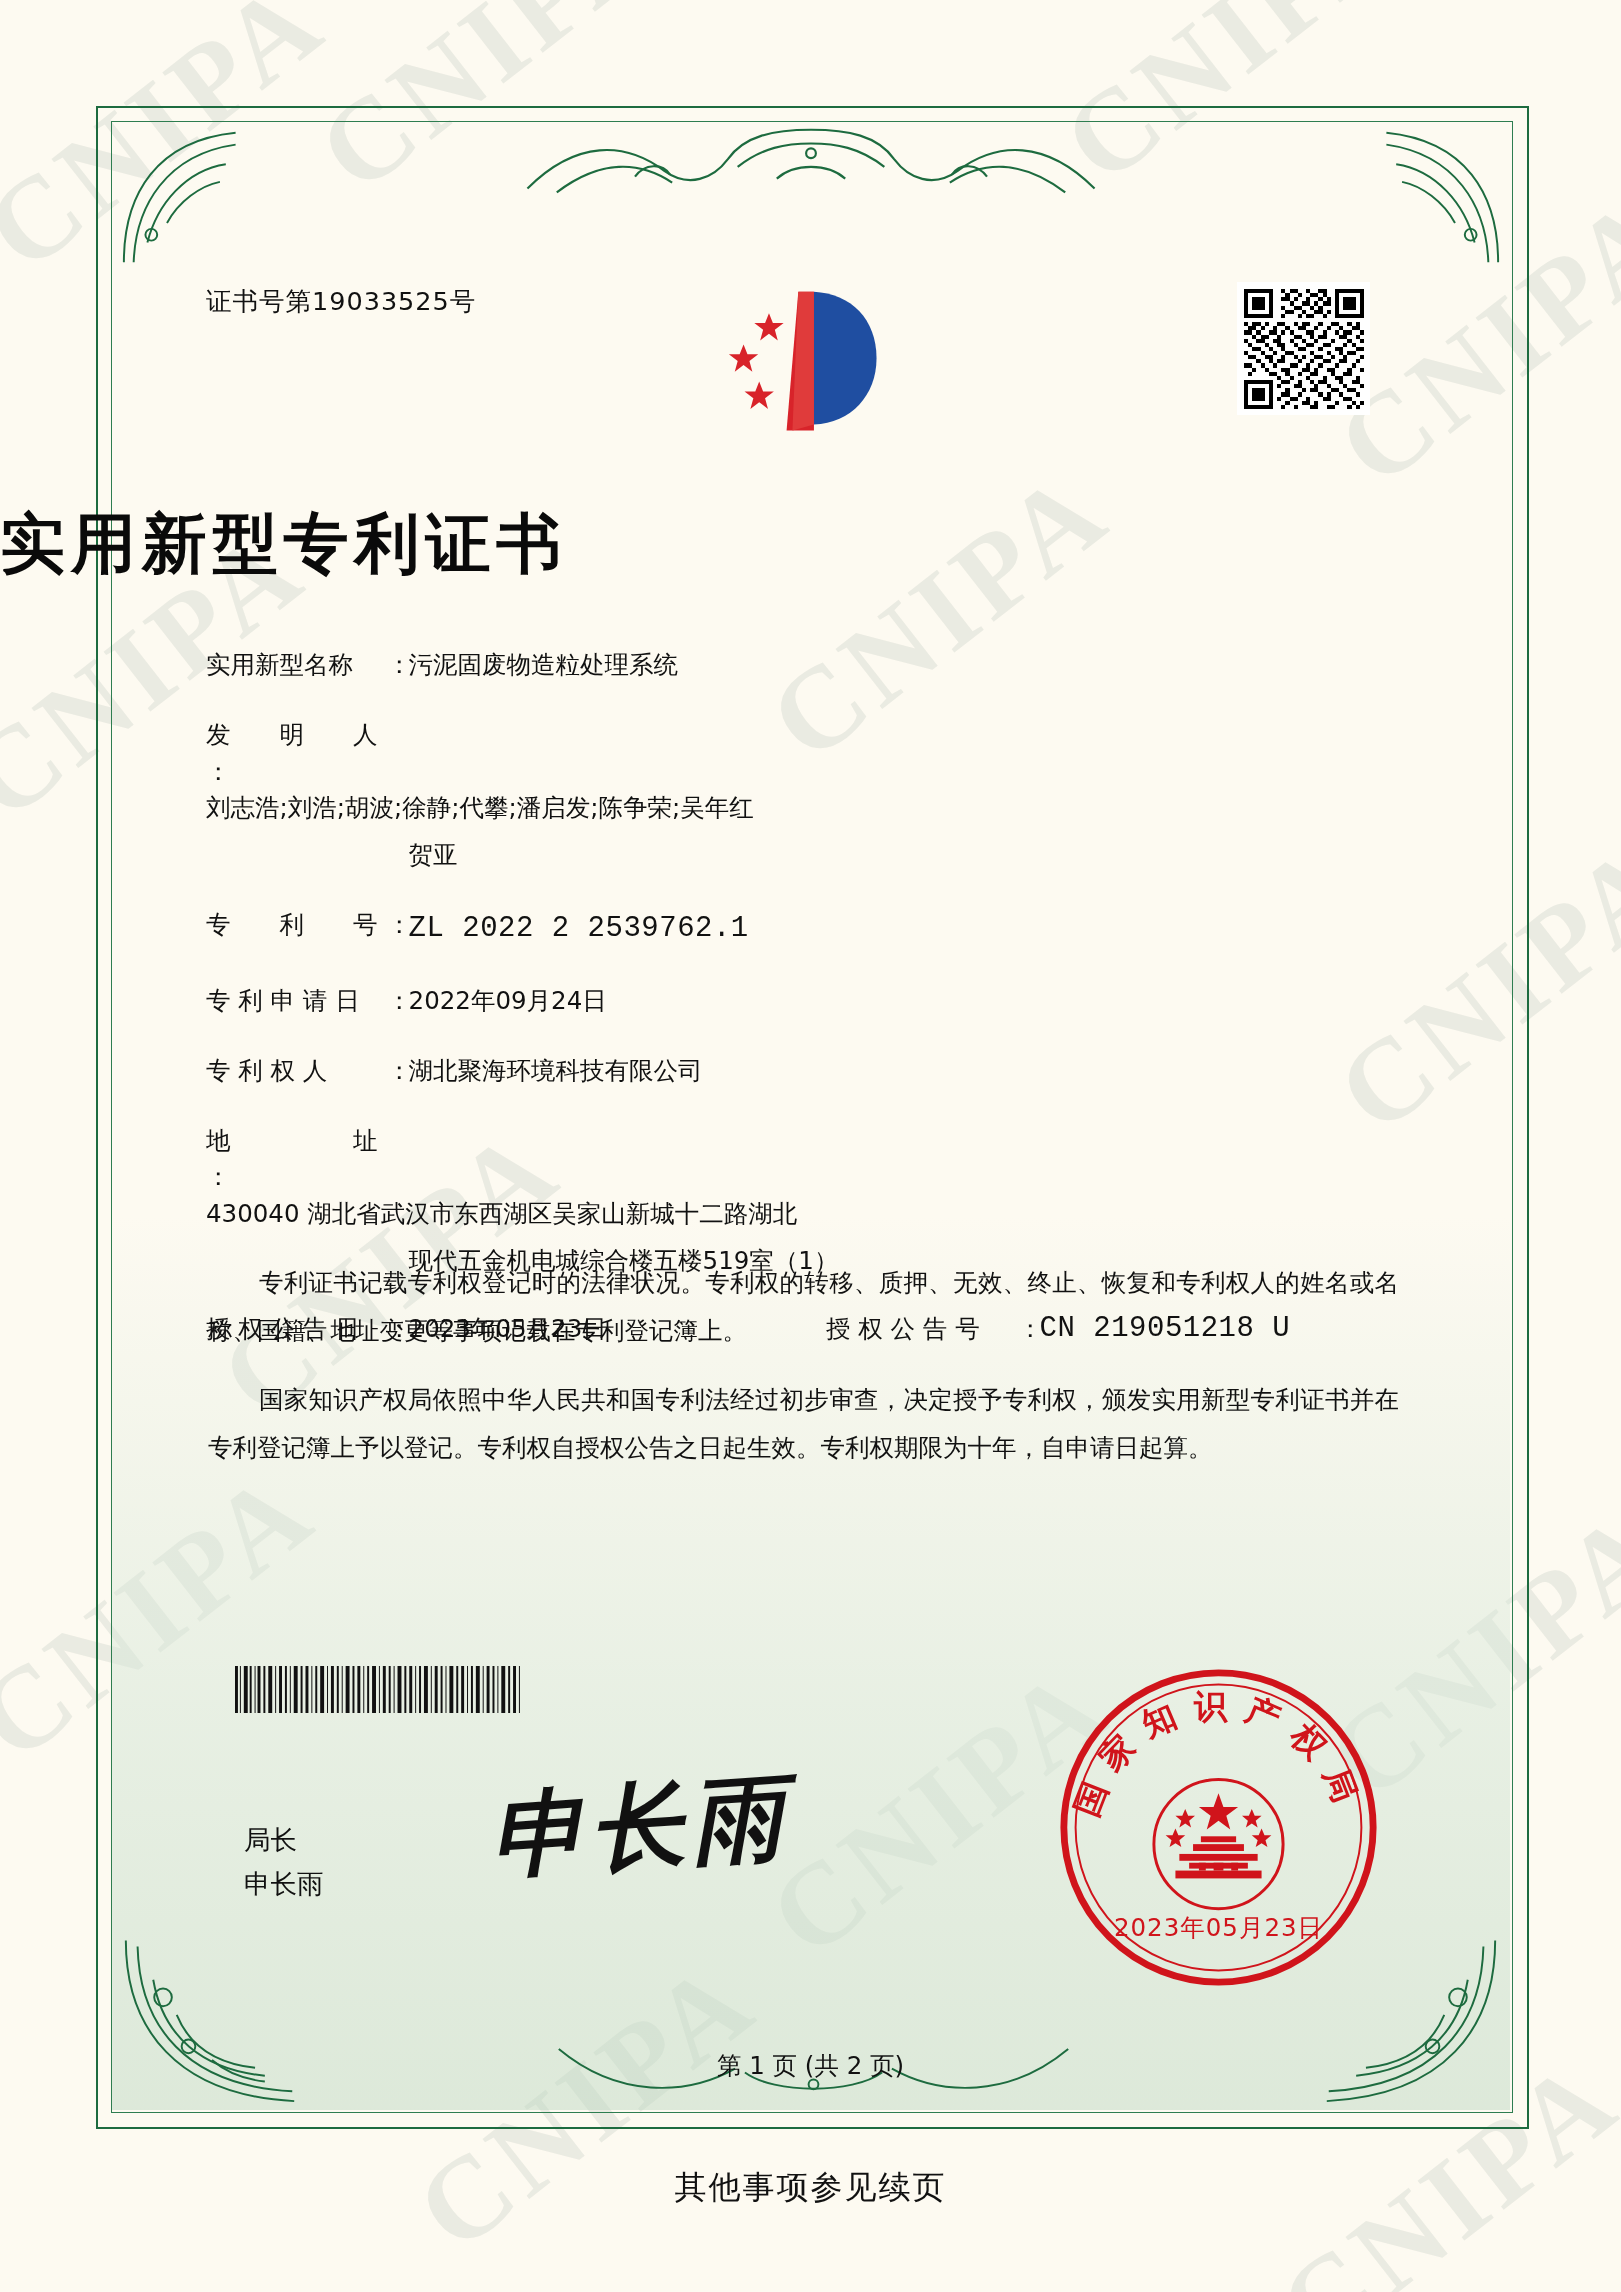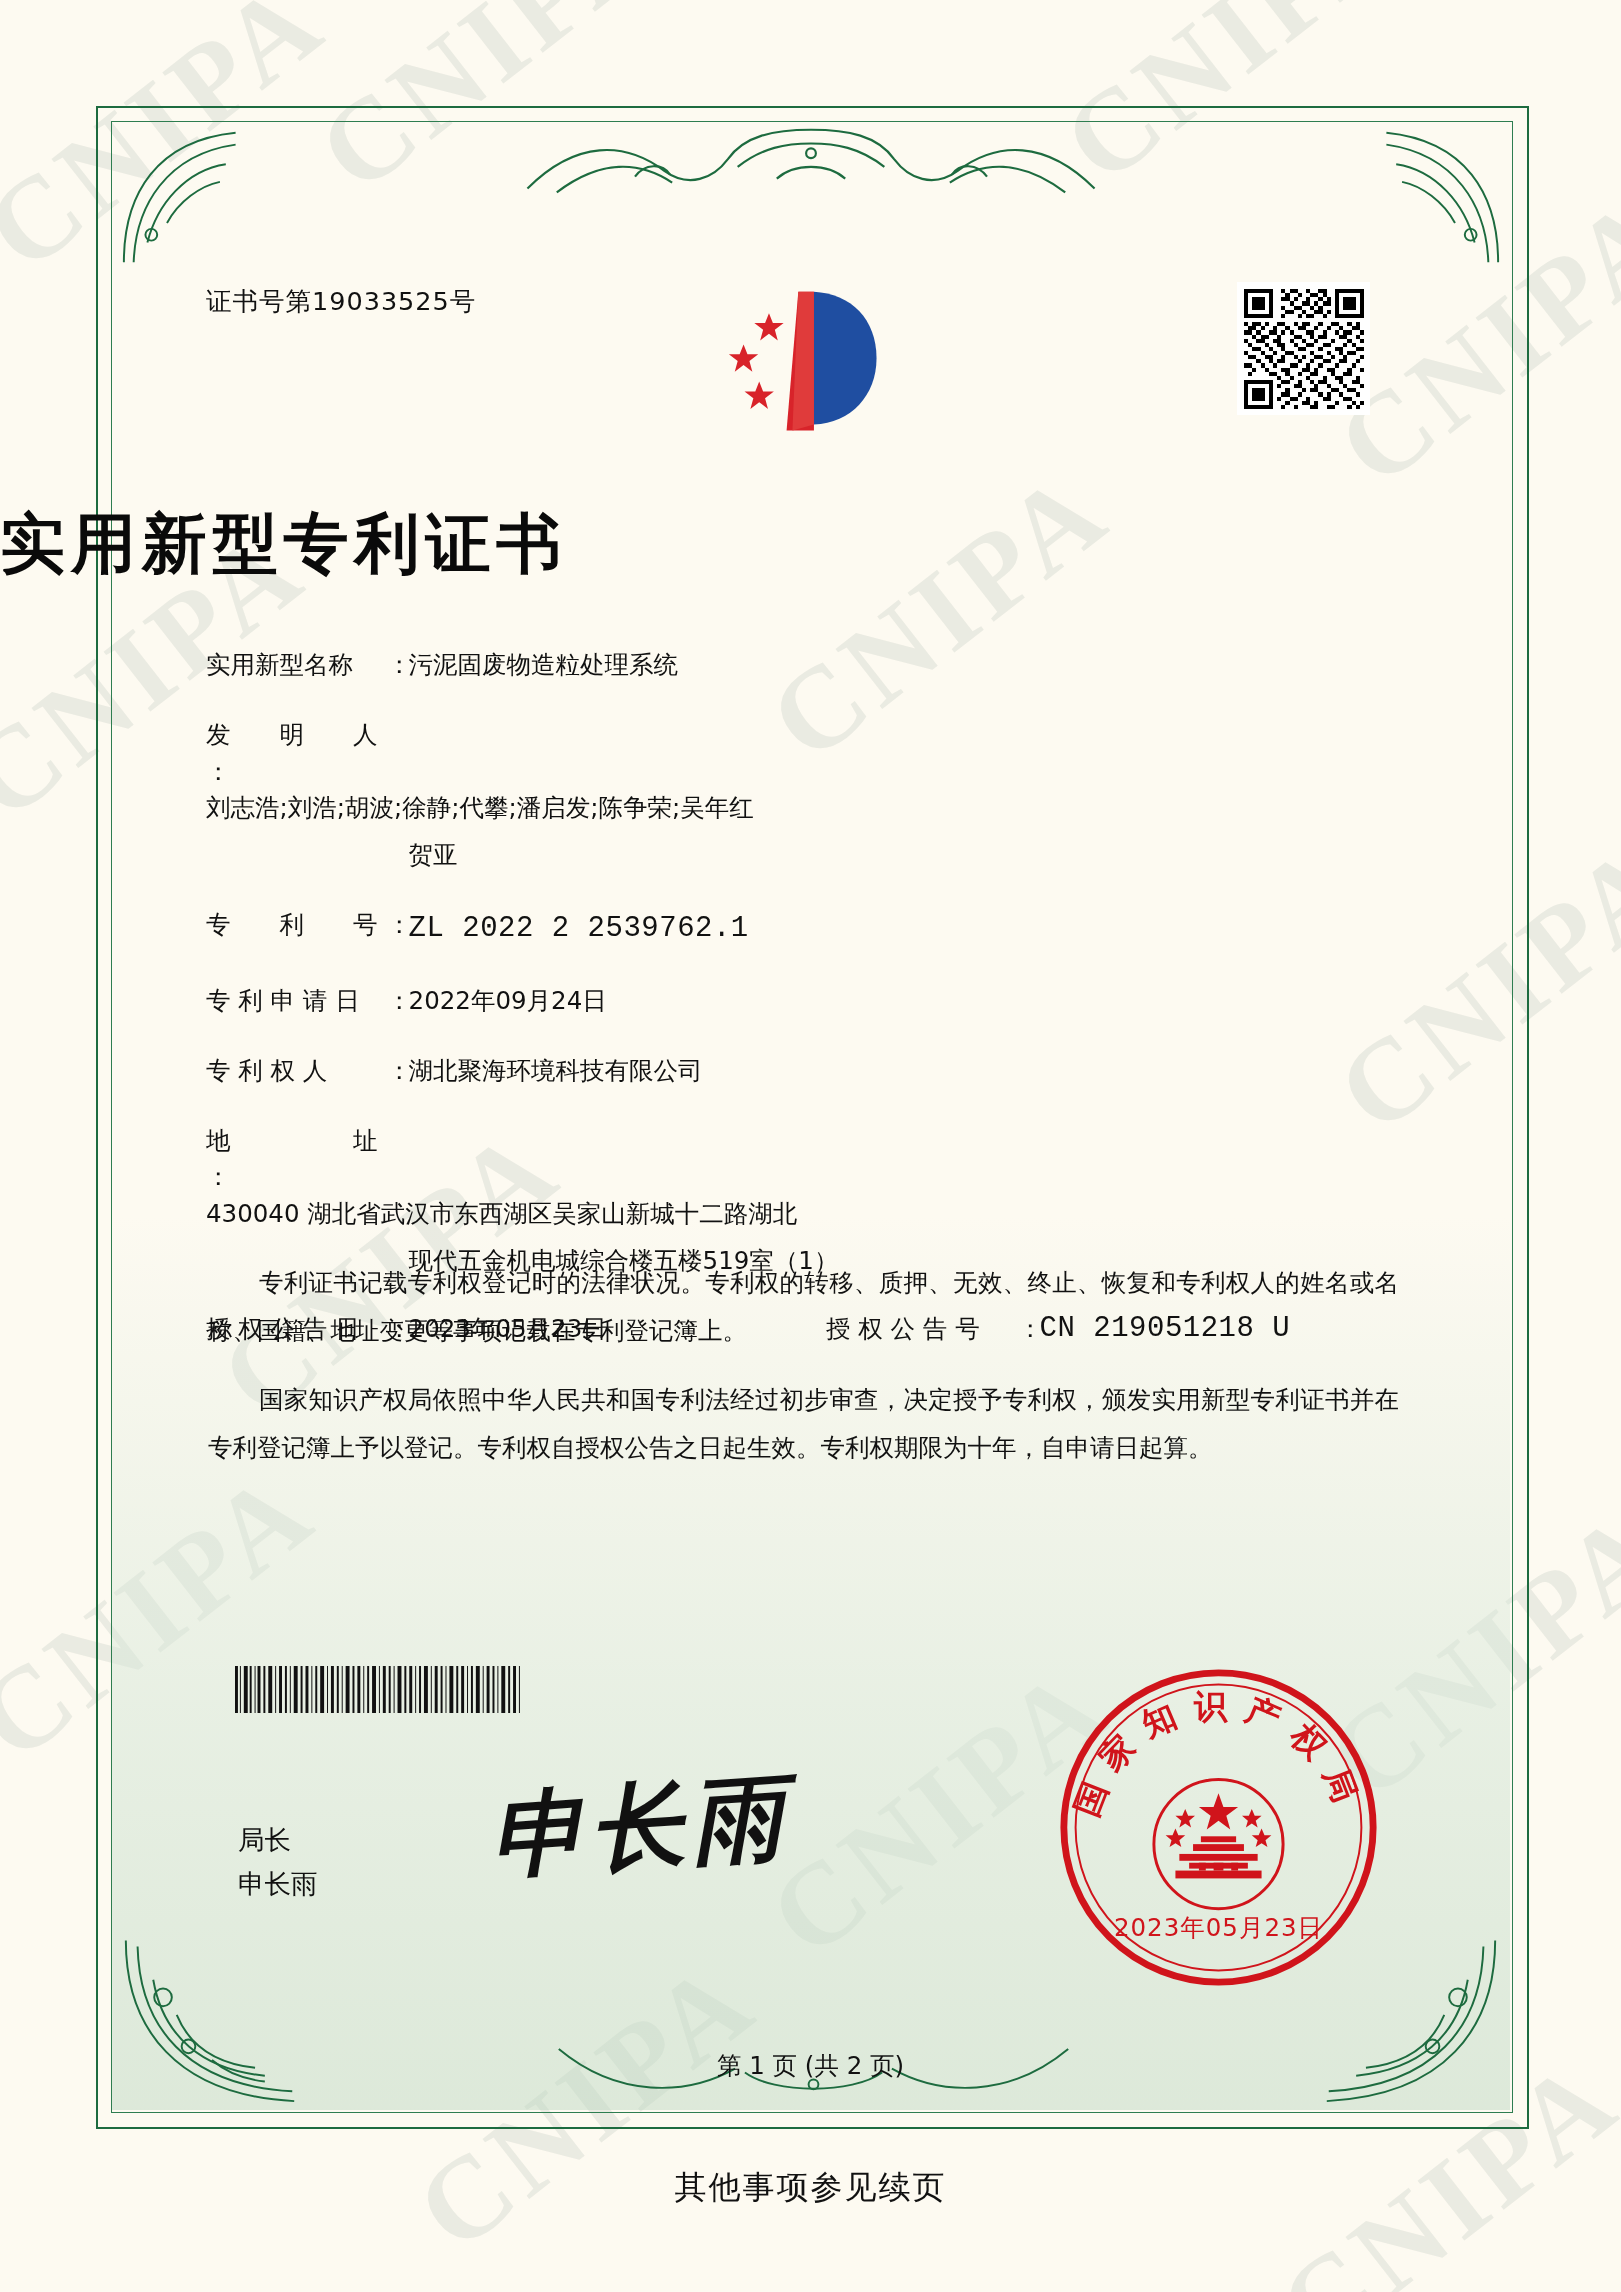--- a/index.html
+++ b/index.html
@@ -180,21 +180,21 @@
     position: absolute;
     left: 235px;
     top: 1666px;
     height: 47px;
     width: 421px;
   }
 
   
   .sig-label {
     position: absolute;
-    left: 238px;
+    left: 244px;
     top: 1818px;
     font-size: 26.5px;
     color: #111;
     line-height: 1.65;
   }
   .sig-script {
     position: absolute;
     left: 490px;
     top: 1764px;
     font-family: "Liberation Serif", serif;

